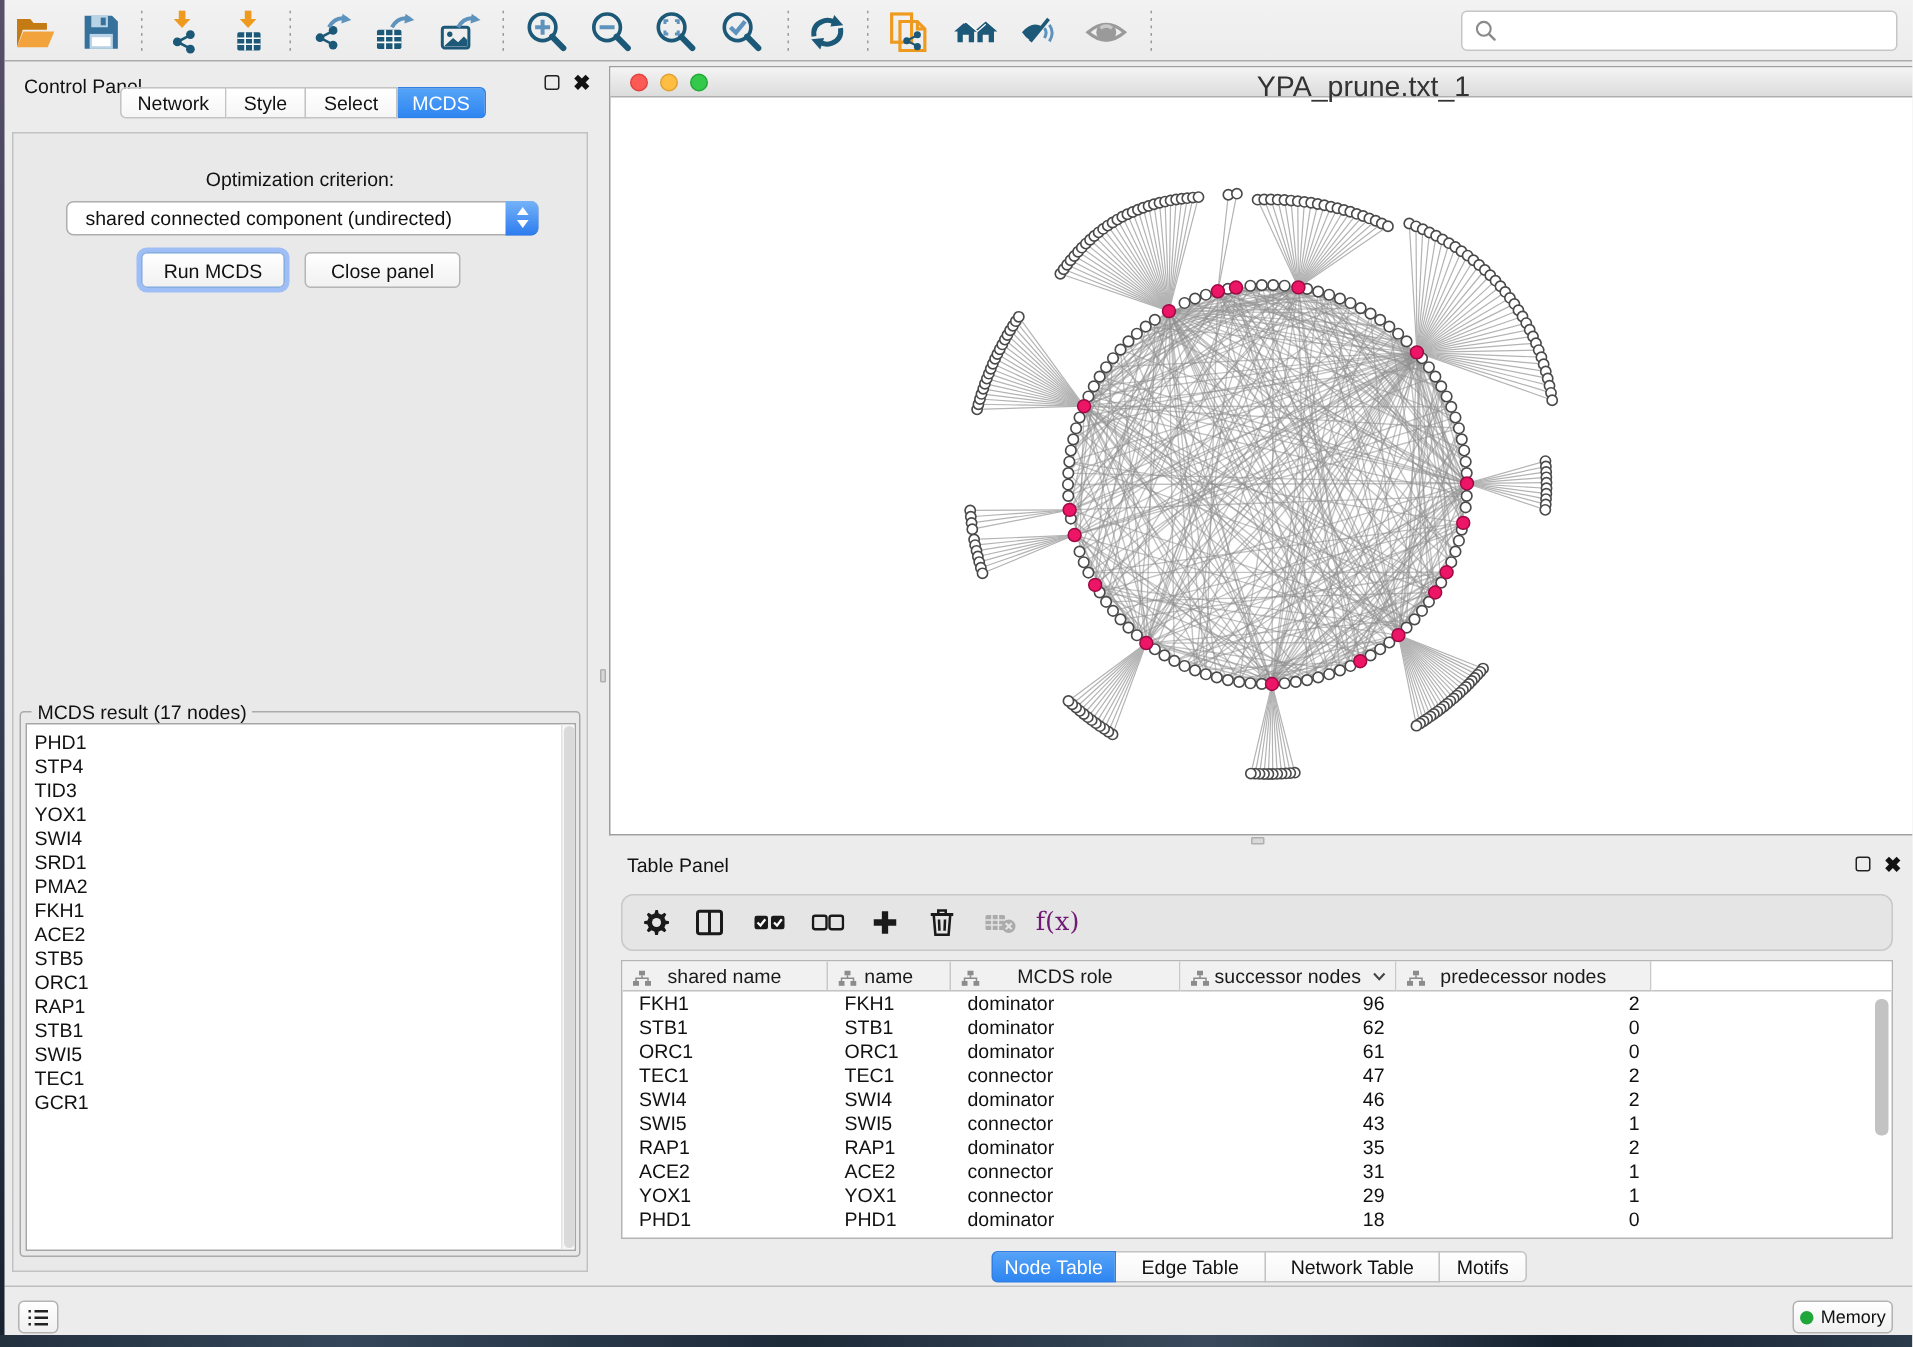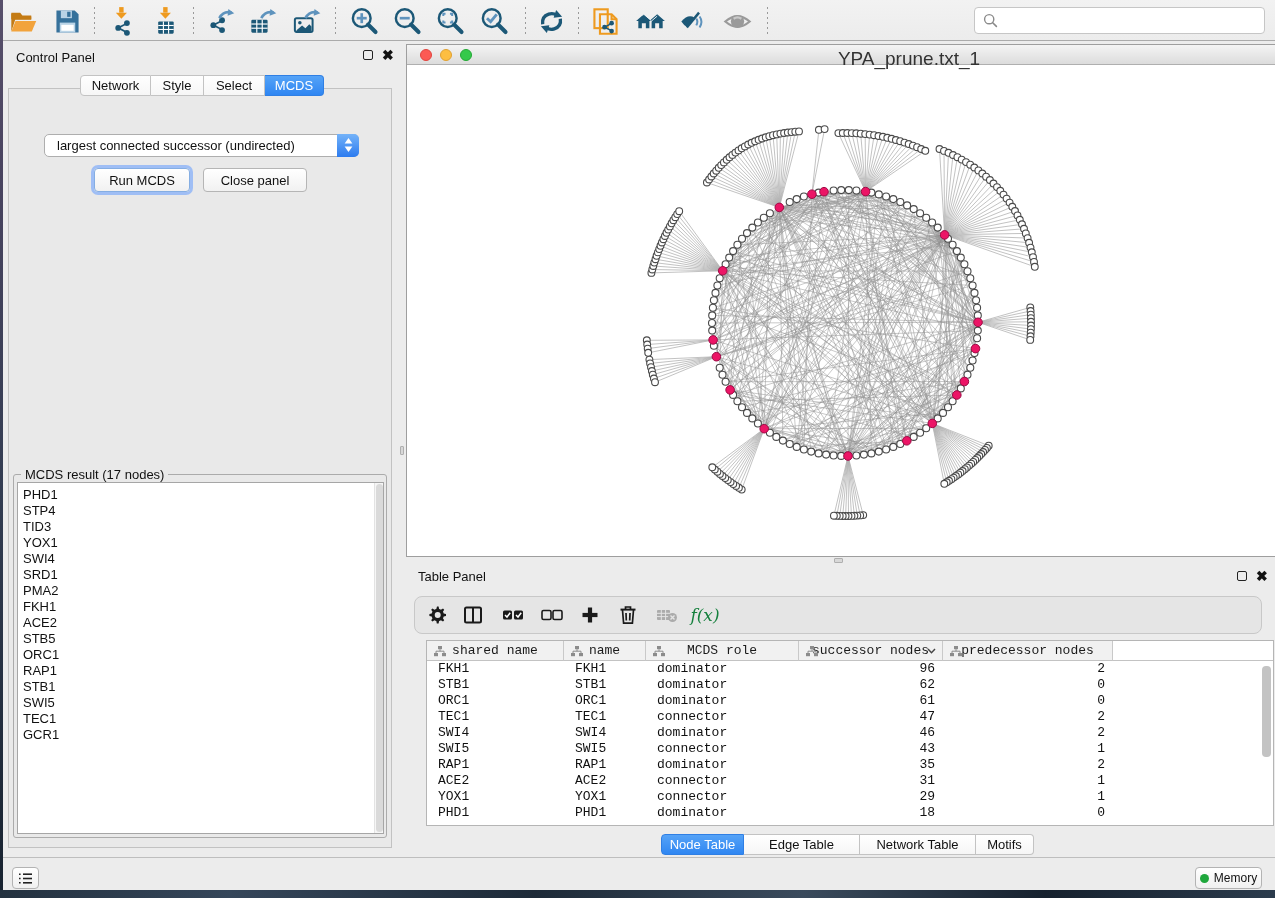--- a/index.html
+++ b/index.html
@@ -74,23 +74,23 @@
   
   .vgrip { left:400px; top:446px; width:4px; height:9px; background:#D8D8D8; border:1px solid #AFAFAF; border-radius:1px; }
   .hgrip { left:834px; top:558px; width:9px; height:5px; background:#D8D8D8; border:1px solid #AFAFAF; border-radius:1px; }
 
   
   .table-panel { left:406px; top:565px; width:869px; height:292px; background:#ECECEC; }
   .tp-title { position:absolute; left:12px; top:4px; font-size:13px; color:#111; }
   .tp-toolbar { position:absolute; left:8px; top:31px; width:848px; height:38px;
     background:#E5E5E5; border:1px solid #C8C8C8; border-radius:8px; }
   .tp-ico { position:absolute; top:0; width:32px; height:36px; display:flex; align-items:center; justify-content:center; }
-  .fx { font-family:"DejaVu Serif", serif; font-style:italic; font-size:17px; color:#15803d; }
-
-  .tablebox { position:absolute; left:20px; top:75px; width:848px; height:186px; background:#fff; border:1px solid #B5B5B5;font-family:Liberation Mono, monospace; }
+  .fx { font-family:"DejaVu Serif", serif; font-size:17px; color:#701a75; }
+
+  .tablebox { position:absolute; left:8px; top:75px; width:848px; height:186px; background:#fff; border:1px solid #B5B5B5; }
   .thead { position:absolute; left:0; top:0; height:20px; display:flex; }
   .th { position:relative; height:20px; background:#F1F1F1; border-right:1px solid #C9C9C9; border-bottom:1px solid #C3C3C3;
     display:flex; align-items:center; justify-content:center; font-size:13px; color:#1a1a1a; }
   .th .colicon { position:absolute; left:7px; top:5px; }
   .th .sortcaret { position:absolute; right:6px; top:7px; }
   .tbody { position:absolute; left:0; top:20px; width:100%; }
   .tr { display:flex; height:16px; }
   .td { font-size:13px; color:#111; line-height:16px; white-space:nowrap; overflow:hidden; }
   .table-scroll-thumb { position:absolute; right:2px; top:25px; width:9px; height:91px; background:#C3C3C3; border-radius:4px; }
 
@@ -302,29 +302,30 @@
       <input value="" placeholder="" style="">
     </div>
   </div>
 
   <div class="abs control-panel">
     <div class="cp-title">Control Panel</div>
     <div class="panel-btns" style="left:360px;">
       <span class="float-ico"></span>
       <span class="close-ico">✖</span>
     </div>
-    <div class="seg" id="cp-tabs" style="left:77px; top:33px;">
+    <div class="seg" id="cp-tabs" style="left:77px; top:16px;">
         <div class="seg-btn" style="width: 71px;">Network</div>
         <div class="seg-btn" style="width: 53px;">Style</div>
         <div class="seg-btn" style="width: 61px;">Select</div>
         <div class="seg-btn sel" style="width: 59px;">MCDS</div>
       </div>
     <div class="cp-inner">
+      <div class="opt-label">Optimization criterion:</div>
       <div class="dropdown">
-        <span class="dd-text">largest connected successor (undirected)</span>
+        <span class="dd-text">shared connected component (undirected)</span>
         <span class="dd-cap">
           <svg width="9" height="6" viewBox="0 0 9 6">
               <path d="M4.5 0 L8.4 5.4 L0.6 5.4 Z" fill="#fff"></path>
             </svg>
           <svg width="9" height="6" viewBox="0 0 9 6">
               <path d="M4.5 6 L8.4 0.6 L0.6 0.6 Z" fill="#fff"></path>
             </svg>
         </span>
       </div>
       <button class="aqua-btn focus-ring" style="left:85px; width:96px;">Run MCDS</button>
@@ -1425,21 +1426,21 @@
             <div class="td" style="width: 82px; text-align: left; padding: 0px 0px 0px 11px;">PHD1</div>
             <div class="td" style="width: 153px; text-align: left; padding: 0px 0px 0px 11px;">dominator</div>
             <div class="td" style="width: 144px; text-align: right; padding: 0px 8px 0px 0px;">18</div>
             <div class="td" style="width: 170px; text-align: right; padding: 0px 8px 0px 0px;">0</div>
           </div>
         </div>
       <div class="table-scroll-thumb"></div>
     </div>
     <div class="seg tp-tabs" id="tp-tabs">
         <div class="seg-btn sel" style="width: 83px;">Node Table</div>
-        <div class="seg-btn" style="width: 116px;">Edge Table</div>
+        <div class="seg-btn" style="width: 100px;">Edge Table</div>
         <div class="seg-btn" style="width: 116px;">Network Table</div>
         <div class="seg-btn" style="width: 58px;">Motifs</div>
       </div>
   </div>
 
   <div class="abs status-bar">
     <div class="sb-btn" style="left:9px; width:27px;">
       <svg width="15" height="13" viewBox="0 0 15 13">
         <g stroke="#222" stroke-width="1.6">
           <line x1="1" y1="2.2" x2="2.6" y2="2.2"></line>

